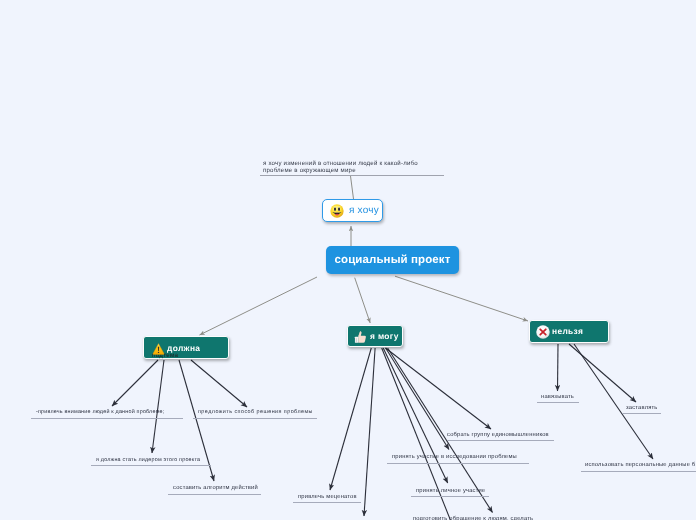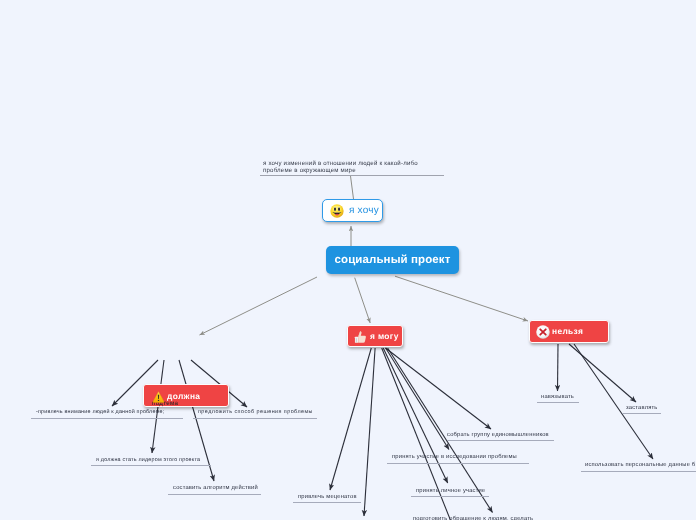--- a/index.html
+++ b/index.html
@@ -22,24 +22,24 @@
   .wish .ico{display:block;margin-top:5px;}
   .wish .lbl{color:#1e8fe0;font-weight:normal;font-size:10px;letter-spacing:.2px;}
 
   
   .project{left:282px;top:246px;width:133px;height:28px;background:#1e93e0;
      border-radius:5px;box-shadow:1px 2px 3px rgba(0,0,0,.25);
      justify-content:center;margin-left:44px;}
   .project .lbl{color:#fff;font-weight:bold;font-size:11.5px;letter-spacing:.1px;}
 
   
-  .dark{background:#ef4444;border-radius:3px;border:1.5px solid #fdfdfd;
+  .dark{background:#0f766e;border-radius:3px;border:1.5px solid #fdfdfd;
      box-shadow:1px 2px 3px rgba(0,0,0,.3);}
   .dark .lbl{color:#fff;font-weight:bold;font-size:8.4px;letter-spacing:.35px;}
-  .must{left:143px;top:336px;width:86px;height:23px;margin-top:48px;}
+  .must{left:143px;top:336px;width:86px;height:23px;}
   .must .ico{position:absolute;left:8px;top:5px;}
   .must .lbl{position:absolute;left:23px;top:5.5px;}
   .must .sub{position:absolute;left:8px;top:15px;font-size:6.2px;color:#1e1e1e;letter-spacing:.3px;z-index:1;}
   .must .ico{z-index:2;}
   .can{left:347px;top:325px;width:56px;height:22px;}
   .can .ico{position:absolute;left:5px;top:4px;}
   .can .lbl{position:absolute;left:22px;top:4.5px;}
   .cannot{left:529px;top:320px;width:80px;height:23px;}
   .cannot .ico{position:absolute;left:5.5px;top:4px;}
   .cannot .lbl{position:absolute;left:22px;top:5px;}

